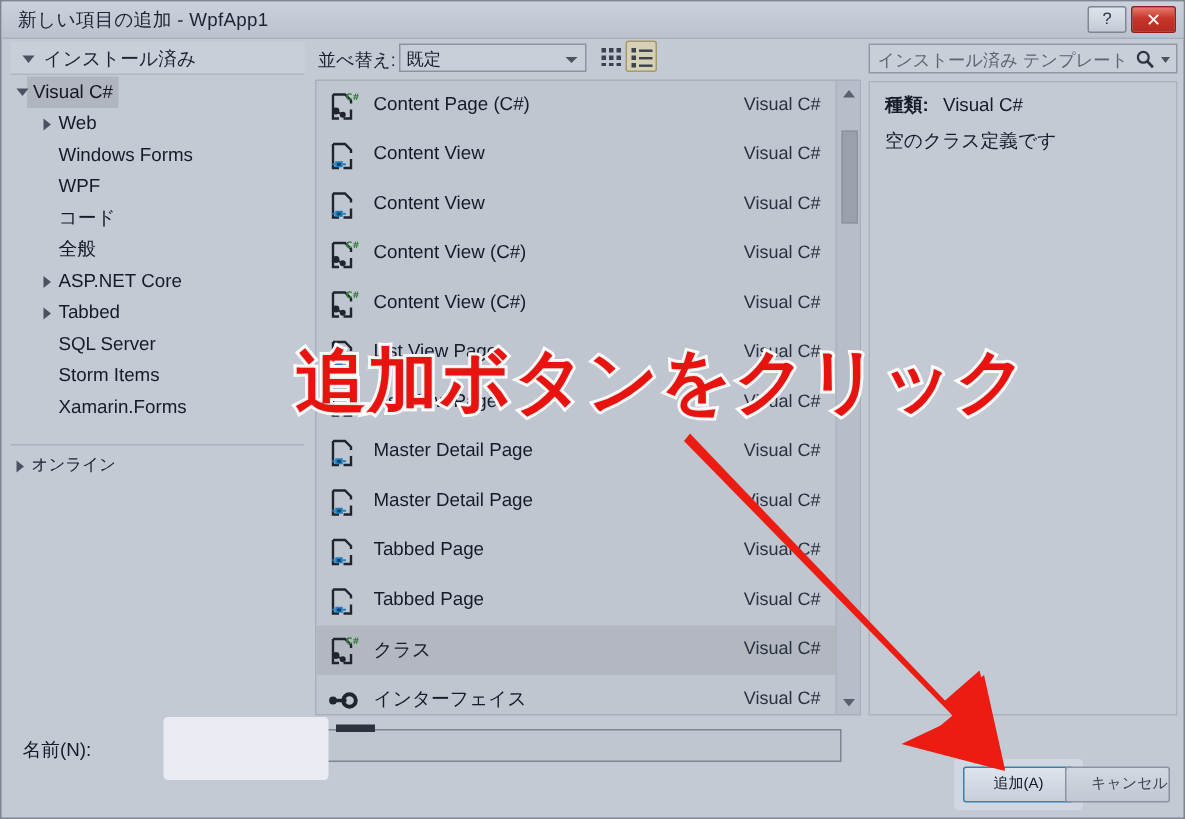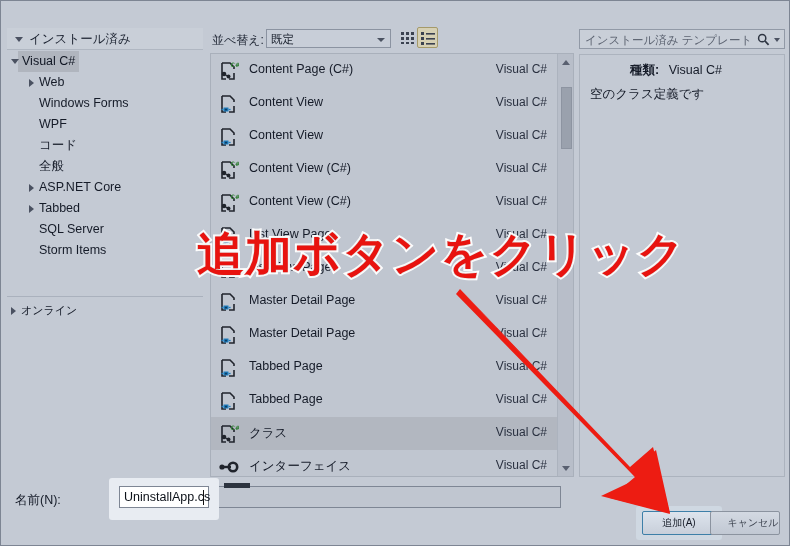--- a/index.html
+++ b/index.html
@@ -247,21 +247,20 @@
   #detail-panel {
     position: absolute; left: 578px; top: 53px;
     width: 206px; height: 423px;
     background: #c4cad4;
     border: 1px solid #acb3be;
   }
   #detail-kind {
     position: absolute; left: 10px; top: 7px;
     font-size: 12.5px; color: #151b28;
     white-space: nowrap;
-    margin-left: 40px;
   }
   #detail-kind b { font-weight: bold; }
   #detail-desc {
     position: absolute; left: 10px; top: 31px;
     font-size: 12.5px; color: #151b28;
     white-space: nowrap;
   }
 
   
   #name-label {
@@ -350,36 +349,42 @@
     position: absolute; left: 0; top: 0;
     width: 790px; height: 546px;
     pointer-events: none;
   }
 </style>
 </head>
 <body>
 
 <div id="dialog">
 
+  <div id="titlebar">
+    <div id="title-text">新しい項目の追加 - WpfApp1</div>
+    <div id="help-btn" class="winbtn">?</div>
+    <div id="close-btn" class="winbtn">✕</div>
+  </div>
 
   <div id="tree-panel">
     <div id="tree-header">
       <span style="display:inline-block;width:0;height:0;border-top:5px solid #4a5161;border-left:4px solid transparent;border-right:4px solid transparent;vertical-align:middle;margin-right:6px;"></span><span>インストール済み</span>
     </div>
     <div id="tree-body">
         <div class="tree-item lv1 selected"><span class="arrow-d"></span><span class="lbl">Visual C#</span></div>
         <div class="tree-item lv2"><span class="arrow-r"></span><span class="lbl">Web</span></div>
         <div class="tree-item lv2"><span class="lbl">Windows Forms</span></div>
         <div class="tree-item lv2"><span class="lbl">WPF</span></div>
         <div class="tree-item lv2"><span class="lbl">コード</span></div>
         <div class="tree-item lv2"><span class="lbl">全般</span></div>
         <div class="tree-item lv2"><span class="arrow-r"></span><span class="lbl">ASP.NET Core</span></div>
         <div class="tree-item lv2"><span class="arrow-r"></span><span class="lbl">Tabbed</span></div>
         <div class="tree-item lv2"><span class="lbl">SQL Server</span></div>
         <div class="tree-item lv2"><span class="lbl">Storm Items</span></div>
+        <div class="tree-item lv2"><span class="lbl">Xamarin.Forms</span></div>
       </div>
     <div id="tree-divider"></div>
     <div id="tree-online">
       <span class="arrow-r"></span><span>オンライン</span>
     </div>
   </div>
 
   <div id="sort-label">並べ替え:</div>
   <div id="sort-select">
     <span>既定</span>
@@ -582,24 +587,20 @@
       <b>種類:</b>
       <span style="margin-left:6px">Visual C#</span>
     </div>
     <div id="detail-desc">空のクラス定義です</div>
   </div>
 
   <div id="name-label">名前(N):</div>
   <div id="name-input"></div>
   <div id="dash-mark"></div>
   <div id="name-tip"></div>
-  <div id="name-field-box">
-    <span id="name-value">UninstallApp.cs</span>
-    <span id="name-cursor"></span>
-  </div>
 
   <div id="add-btn-focus"></div>
   <div id="add-btn" class="dlgbtn">追加(A)</div>
   <div id="cancel-btn" class="dlgbtn">キャンセル</div>
 
   <div id="annotation-text">追加ボタンをクリック</div>
   <svg id="annotation-arrow" viewBox="0 0 790 546">
     <polygon points="459,288 630,470 655,449 669,512 609,497 634,476 455,293" fill="#ed1c12"></polygon>
     <polygon points="459,288 636,478 600,495 669,513 652,446 629,466" fill="#ed1c12"></polygon>
   </svg>

